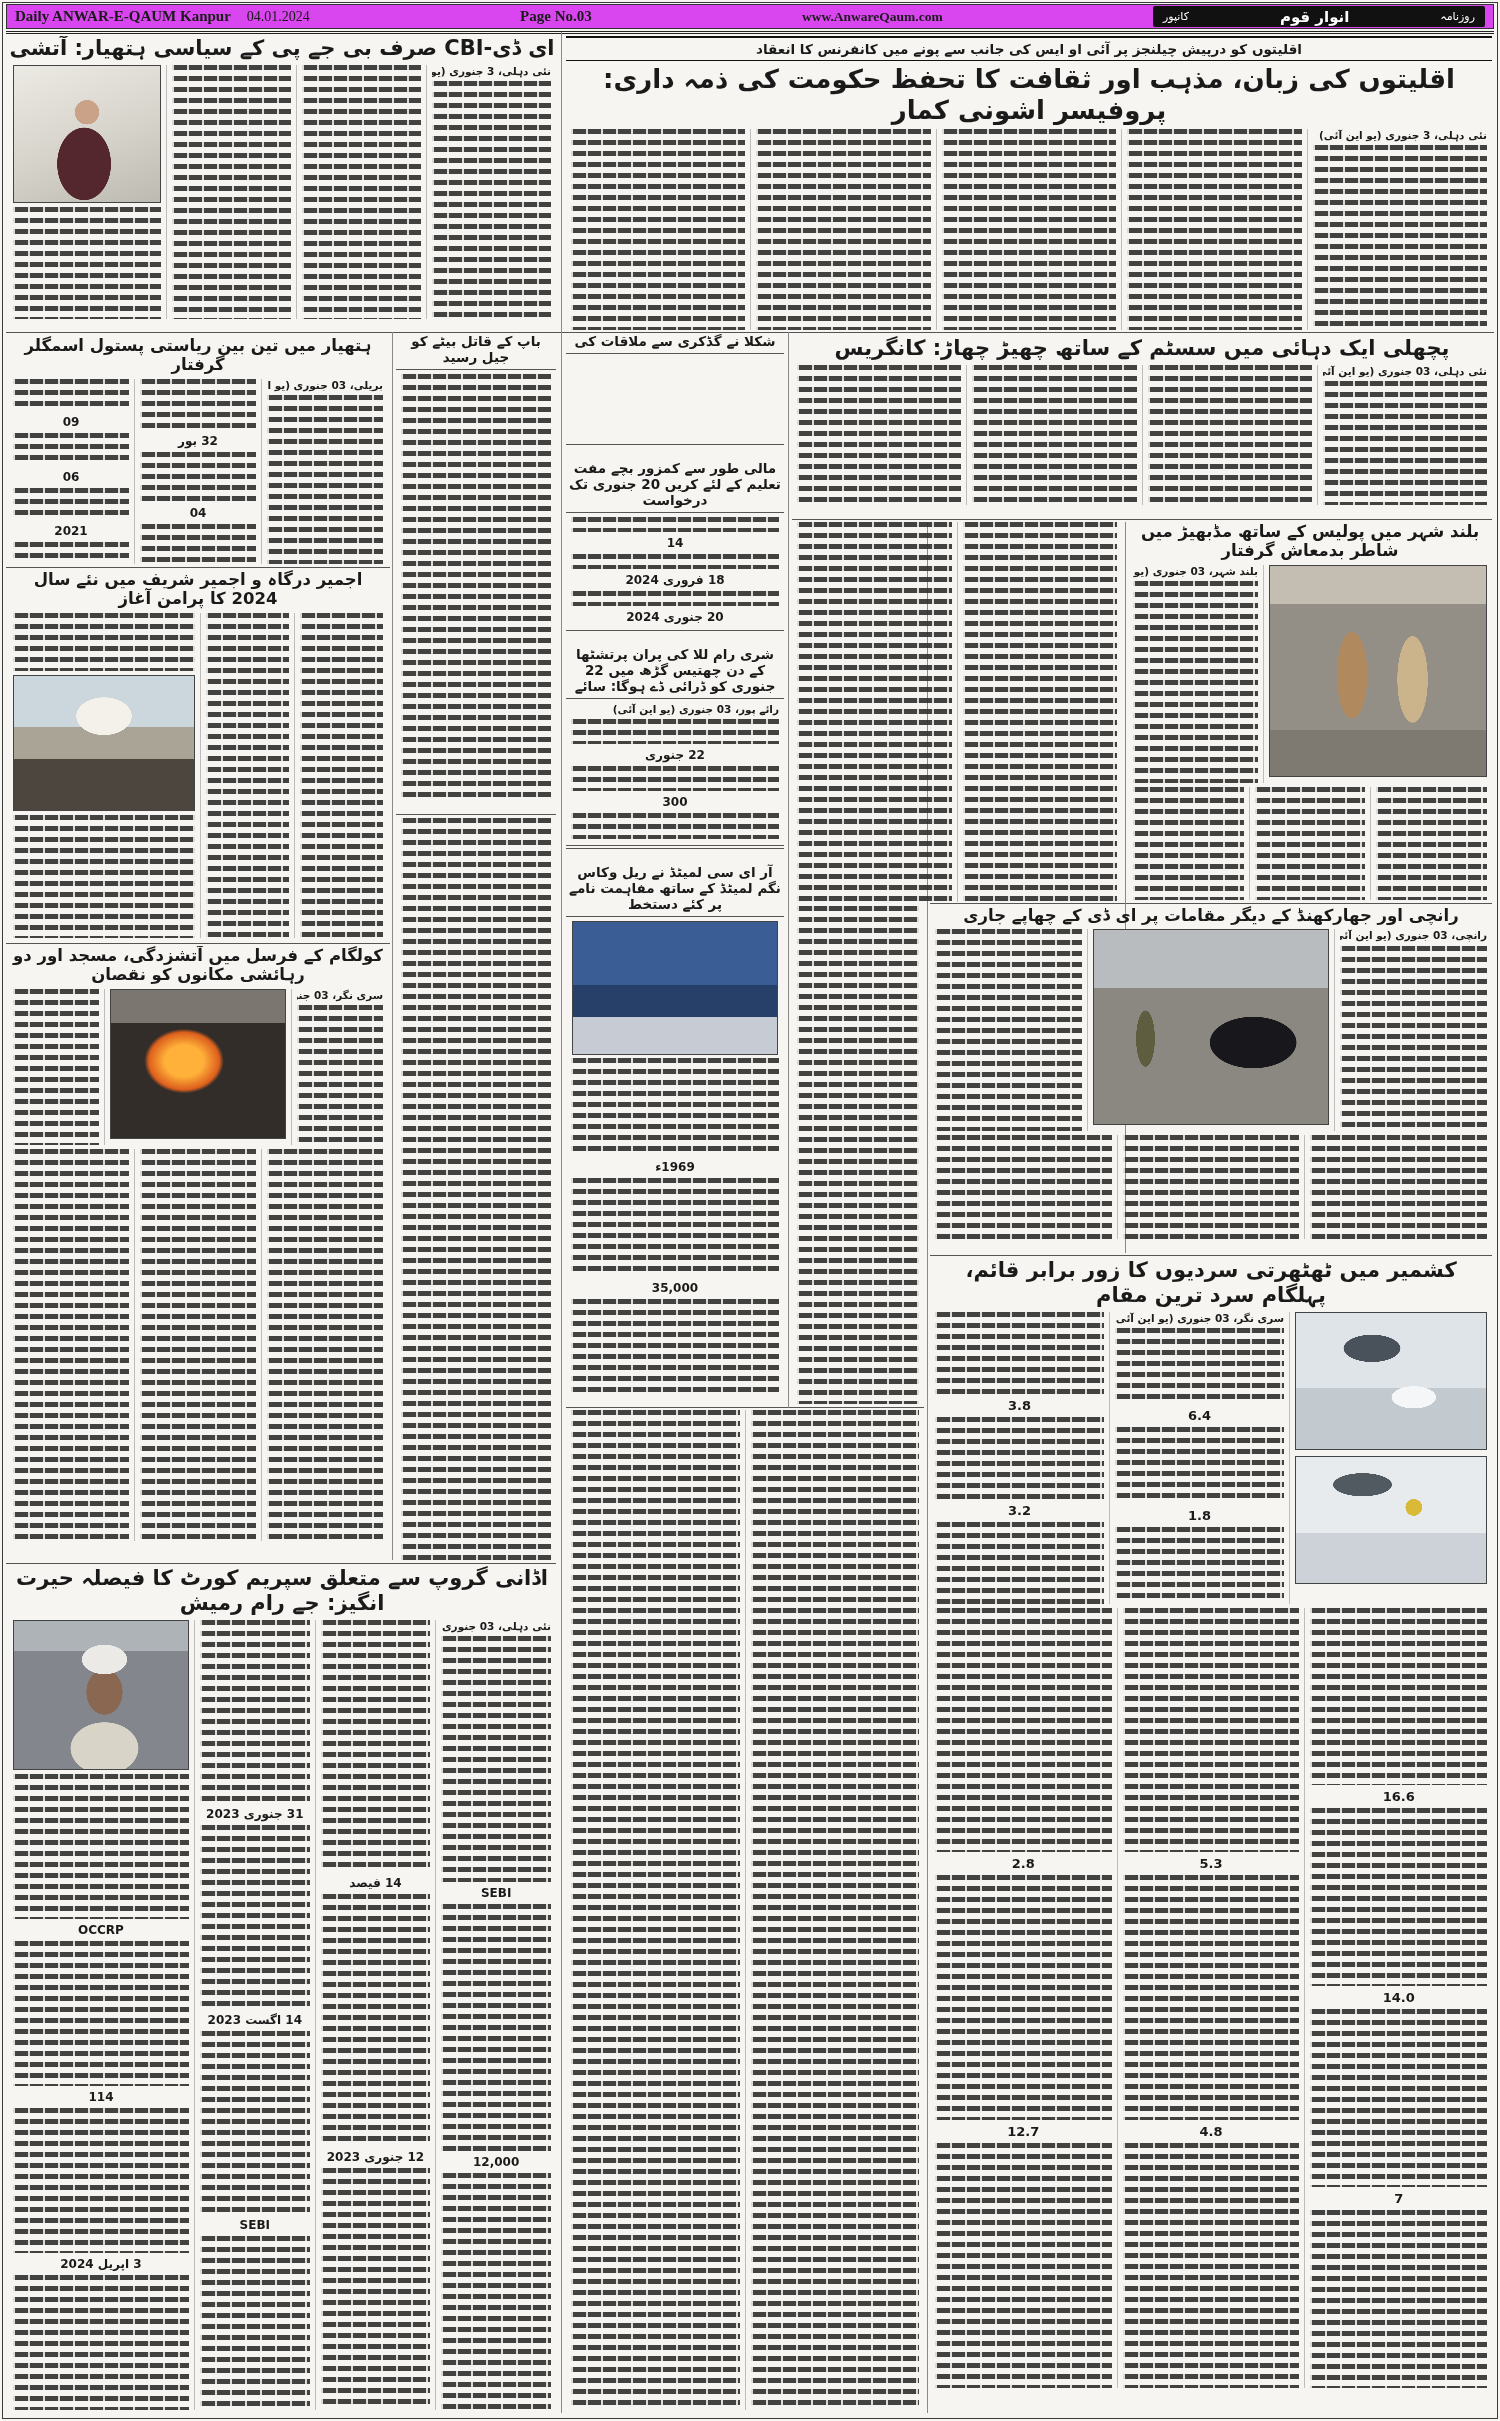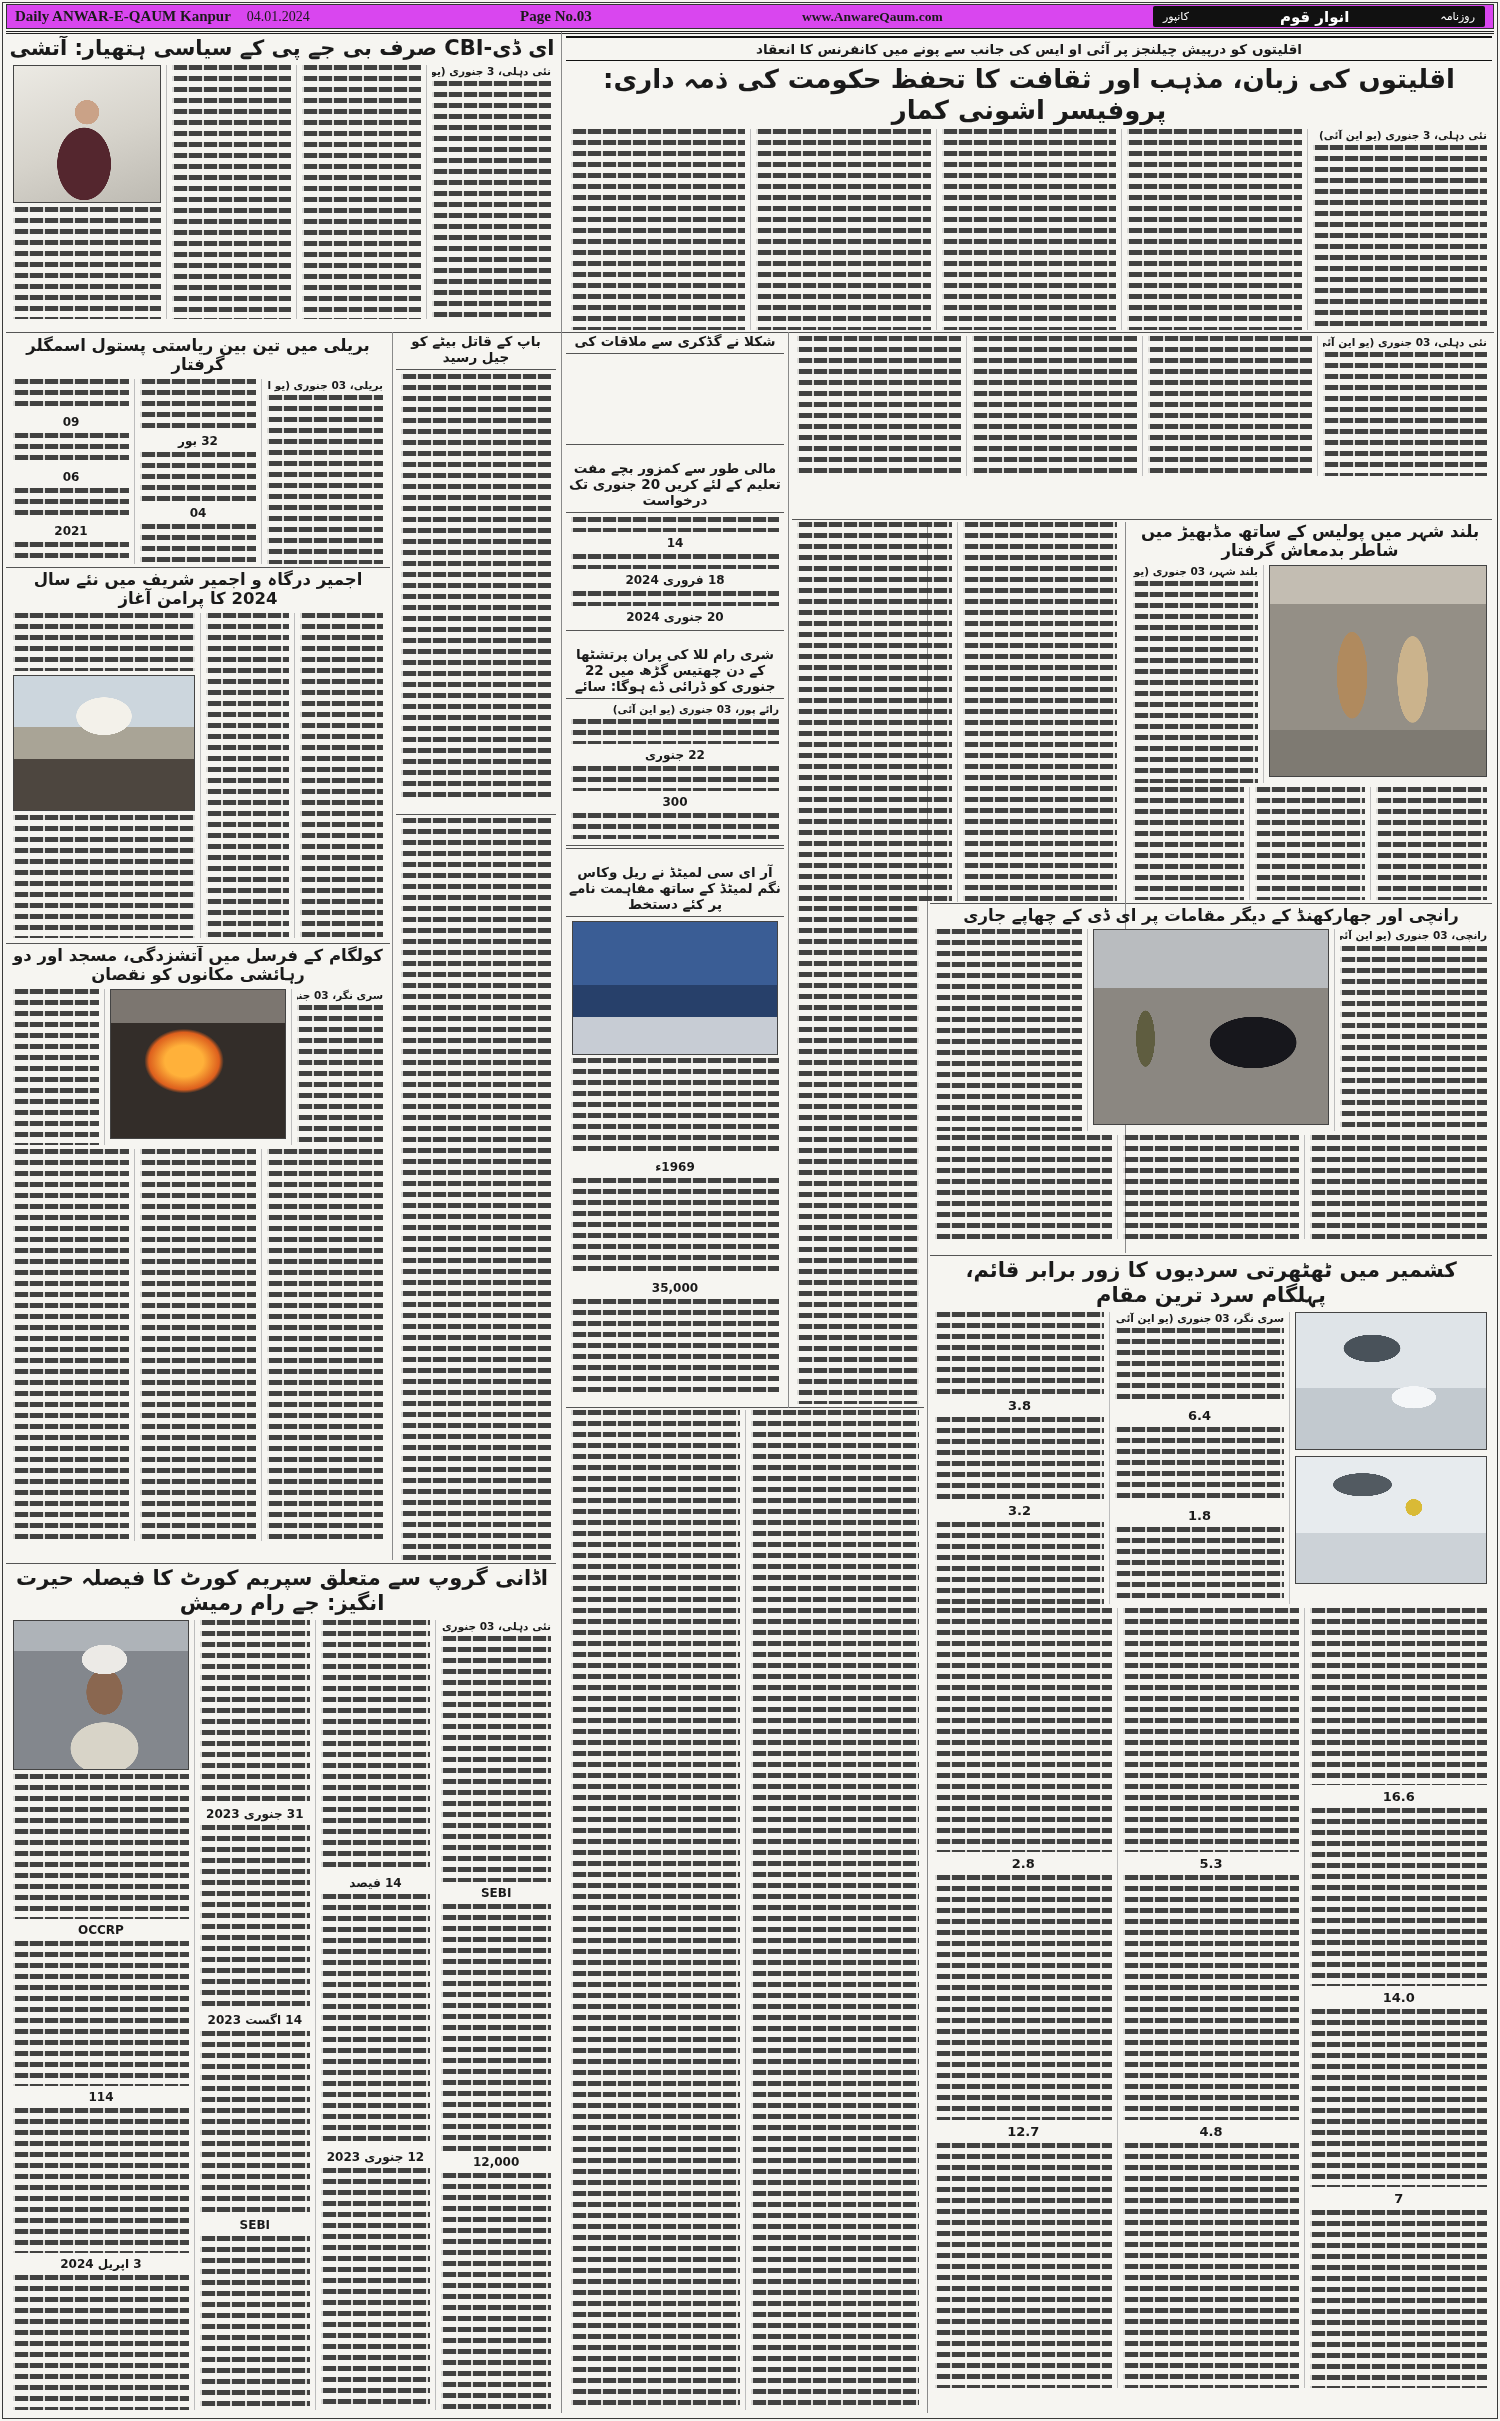--- a/index.html
+++ b/index.html
@@ -165,21 +165,21 @@
       <div class="col">
           <div class="g"></div>
         </div>
       <div class="col">
           <div class="g"></div>
         </div>
     </div>
   </section>
 
   <section class="article" style="left:8px;top:336px;width:380px;height:228px;">
-    <h2 class="hl h-md">بریلی میں تین بین ریاستی پستول اسمگلر گرفتار</h2>
+    <h2 class="hl h-md">ہتھیار میں تین بین ریاستی پستول اسمگلر گرفتار</h2>
     <div class="body" style="height:196px">
       <div class="col">
         <div class="dl">بریلی، 03 جنوری (یو این آئی)</div>
         <div class="g"></div>
       </div>
       <div class="col">
         <div class="g"></div>
         <div class="tok">32 بور</div>
         <div class="g"></div>
         <div class="tok">04</div>
@@ -233,20 +233,21 @@
         <div class="g"></div>
         <div class="tok">22 جنوری</div>
         <div class="g"></div>
         <div class="tok">300</div>
         <div class="g"></div>
       </div>
     </div>
   </section>
 
   <section class="article" style="left:792px;top:336px;width:700px;height:180px;">
+    <h2 class="hl h-lg">پچھلی ایک دہائی میں سسٹم کے ساتھ چھیڑ چھاڑ: کانگریس</h2>
     <div class="body" style="height:140px">
       <div class="col">
         <div class="dl">نئی دہلی، 03 جنوری (یو این آئی)</div>
         <div class="g"></div>
       </div>
       <div class="col">
           <div class="g"></div>
         </div>
       <div class="col">
           <div class="g"></div>

